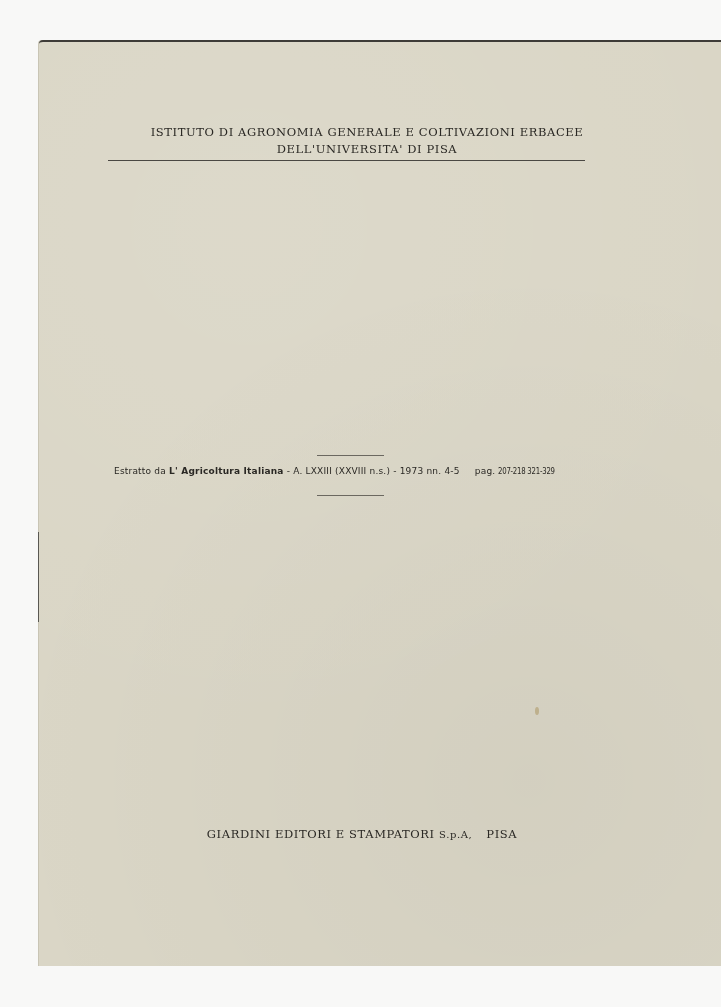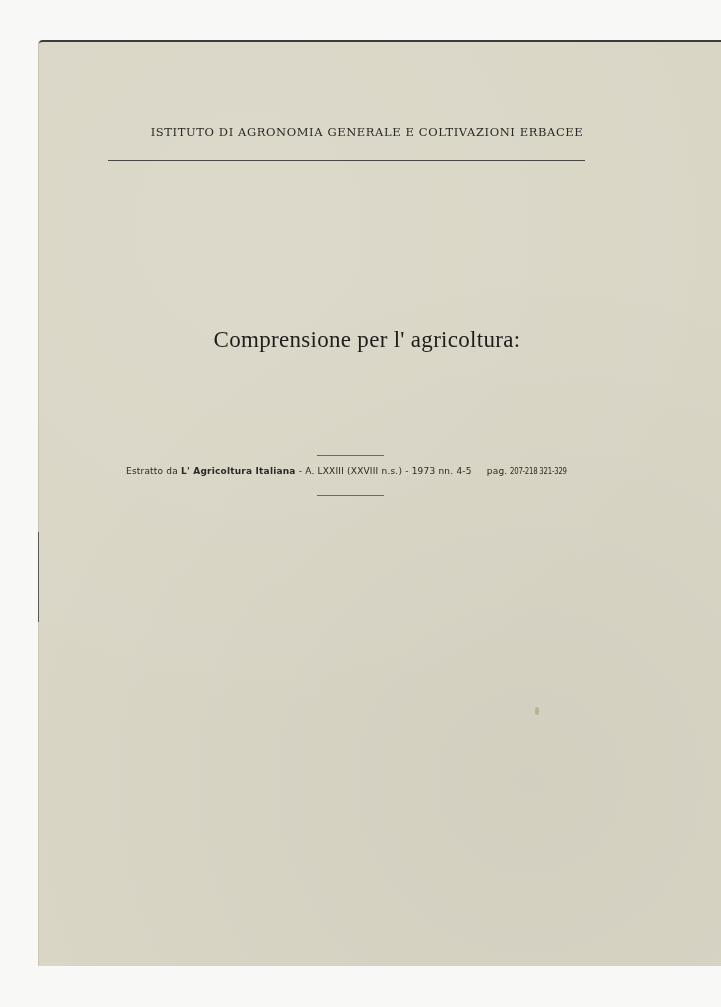--- a/index.html
+++ b/index.html
@@ -80,21 +80,21 @@
       left: 278px;
       width: 67px;
       height: 1px;
       background: #6b6860;
     }
     .rule-top { top: 413px; }
     .rule-bottom { top: 453px; }
     .extract-line {
       position: absolute;
       top: 424px;
-      left: 87px;
+      left: 75px;
       font-family: "DejaVu Sans", sans-serif;
       font-size: 9px;
       color: #2a2824;
       white-space: nowrap;
       letter-spacing: 0.2px;
     }
     .extract-line .journal {
       font-weight: bold;
     }
     .extract-line .pages-label {
@@ -132,28 +132,31 @@
       opacity: 0.8;
     }
   </style>
 </head>
 <body>
 
 <div class="page">
   <div class="binding-edge"></div>
 
   <div class="text institute institute-1">ISTITUTO DI AGRONOMIA GENERALE E COLTIVAZIONI ERBACEE</div>
+  <div class="text institute institute-2">DELL'UNIVERSITA' DI PISA</div>
   <div class="header-rule"></div>
 
 
-  <div class="text title title-1">Comprensione per l' agricoltura:</div>
 
   <div class="short-rule rule-top"></div>
   <div class="extract-line">
     <span>Estratto da </span><span class="journal">L' Agricoltura Italiana</span><span> - A. LXXIII (XXVIII n.s.) - 1973 nn. 4-5</span>
     <span class="pages-label">pag.</span>
     <span class="pages">207-218 321-329</span>
   </div>
   <div class="short-rule rule-bottom"></div>
 
   <div class="stain"></div>
 
+  <div class="text publisher">
+    <span>GIARDINI EDITORI E STAMPATORI </span><span class="spa">S.p.A,</span><span class="city">PISA</span>
+  </div>
 </div>
 
 </body></html>

